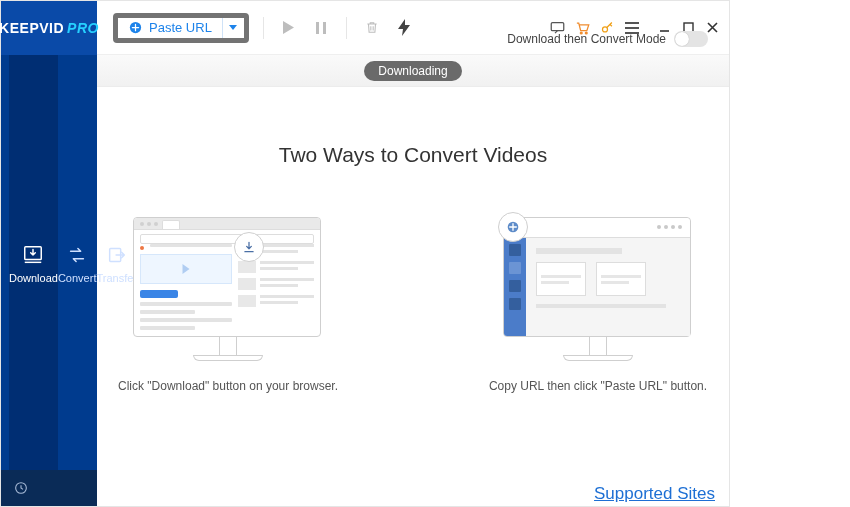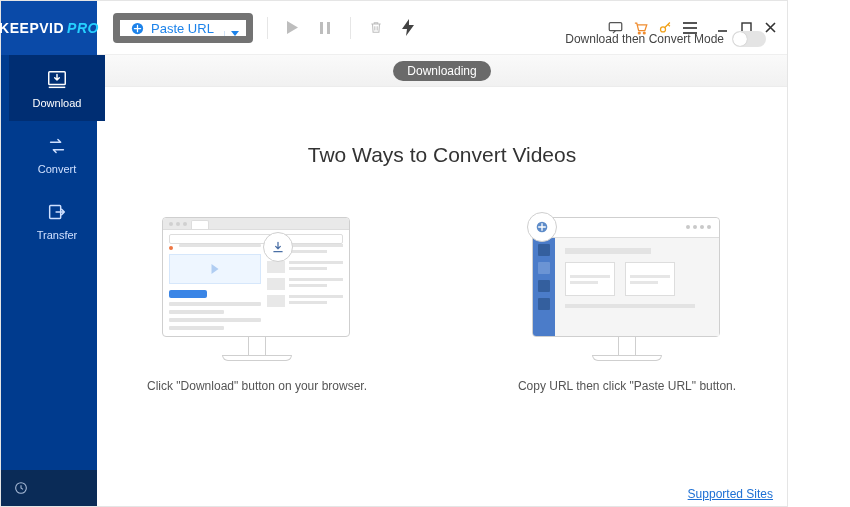--- a/index.html
+++ b/index.html
@@ -1,29 +1,29 @@
 <!DOCTYPE html>
 <html><head>
 <meta charset="utf-8">
 <style>
   * { box-sizing: border-box; margin: 0; padding: 0; }
   body { font-family: Arial, Helvetica, sans-serif; background: #fff; }
-  .app { width: 788px; height: 507px; display: flex; border: 1px solid #e5e5e5; background: #fde047; position: relative; }
+  .app { width: 730px; height: 507px; display: flex; border: 1px solid #e5e5e5; background: #fde047; position: relative; }
   .sidebar { width: 96px; background: #003b8e; display: flex; flex-direction: column; align-items: center; color: #fff; position: relative; }
   .brand { width: 96px; height: 54px; background: #0a4aa8; display: flex; align-items: center; justify-content: center; font-weight: bold; font-size: 14px; letter-spacing: 0.5px; }
   .brand .k1 { color: #fff; }
   .brand .k2 { color: #26d0ff; margin-left: 3px; font-style: italic; }
-  .nav { flex: 1; display: flex; flex-direction: column; width: 100%; margin-left: 16px; }
+  .nav { flex: 1; display: flex; flex-direction: row; width: 100%; margin-left: 16px; }
   .nav-item { display: flex; flex-direction: column; align-items: center; justify-content: center; gap: 6px; padding: 14px 0 12px; font-size: 11px; color: #cfe0ff; cursor: pointer; }
   .nav-item.active { background: #002e73; color: #fff; }
   .nav-item .icn { width: 28px; height: 22px; fill: none; stroke: currentColor; stroke-width: 1.6; }
   .sidebar-footer { height: 36px; width: 100%; background: #0a2b57; display: flex; align-items: center; justify-content: flex-start; padding-left: 12px; color: #a9bcd8; }
   .content { flex: 1; display: flex; flex-direction: column; background: #fff; }
   .titlebar { height: 54px; display: flex; align-items: center; padding: 0 10px 0 16px; border-bottom: 1px solid #efefef; gap: 10px; }
-  .paste-group { display: flex; border: 7px solid #737373; border-radius: 4px; overflow: hidden; height: 30px; align-items: flex-end; }
+  .paste-group { display: flex; border: 5px solid #737373; border-radius: 4px; overflow: hidden; height: 30px; }
   .paste-btn { display: flex; align-items: center; gap: 6px; padding: 0 10px; color: #1d83ea; font-size: 13px; background: #fff; cursor: pointer; }
   .paste-caret { width: 22px; display: flex; align-items: center; justify-content: center; border-left: 1px solid #cfe2f7; color: #1d83ea; cursor: pointer; }
   .tb-sep { width: 1px; height: 22px; background: #e6e6e6; margin: 0 4px; }
   .tb-icon { width: 22px; height: 22px; display: flex; align-items: center; justify-content: center; color: #bdbdbd; cursor: pointer; }
   .tb-icon.dark { color: #444; }
   .spacer { flex: 1; }
   .right-tools { display: flex; align-items: center; gap: 12px; }
   .mode-row { display: flex; align-items: center; gap: 8px; margin-left: 12px; }
   .mode-label { font-size: 12px; color: #444; }
   .toggle { width: 34px; height: 16px; background: #e4e4e4; border-radius: 8px; position: relative; cursor: pointer; }
@@ -68,21 +68,21 @@
   .tiles { display:flex; gap:10px; }
   .tile { width:50px; height:34px; background:#fff; border:1px solid #ddd; display:flex; flex-direction:column; justify-content:center; gap:3px; padding:4px; }
   .tile .l { height:3px; background:#e6e6e6; }
   .top2 { height:20px; border-bottom:1px solid #ddd; position:relative; background:#fff; border-radius:4px 4px 0 0;}
   .dots2 { position:absolute; right:8px; top:7px; display:flex; gap:3px; }
   .dots2 i { width:4px; height:4px; border-radius:50%; background:#c9c9c9; display:block; }
   .stand { display:flex; flex-direction:column; align-items:center; }
   .stand .neck { width:18px; height:18px; background:#fff; border-left:1px solid #cfcfcf; border-right:1px solid #cfcfcf; }
   .stand .base { width:70px; height:6px; border:1px solid #cfcfcf; border-radius:0 0 8px 8px; background:#fff; }
   .footer { height: 24px; display:flex; align-items:center; justify-content:flex-end; padding: 0 14px; }
-  .supported { color:#1d6fd4; font-size:12px; text-decoration:underline; cursor:pointer; }
+  .supported { color:#1d6fd4; font-size:17px; text-decoration:underline; cursor:pointer; }
   svg { display:block; }
 </style>
 </head>
 <body>
 
 <div class="app">
 
   <div class="sidebar">
     <div class="brand">
       <span class="k1">KEEPVID</span>

